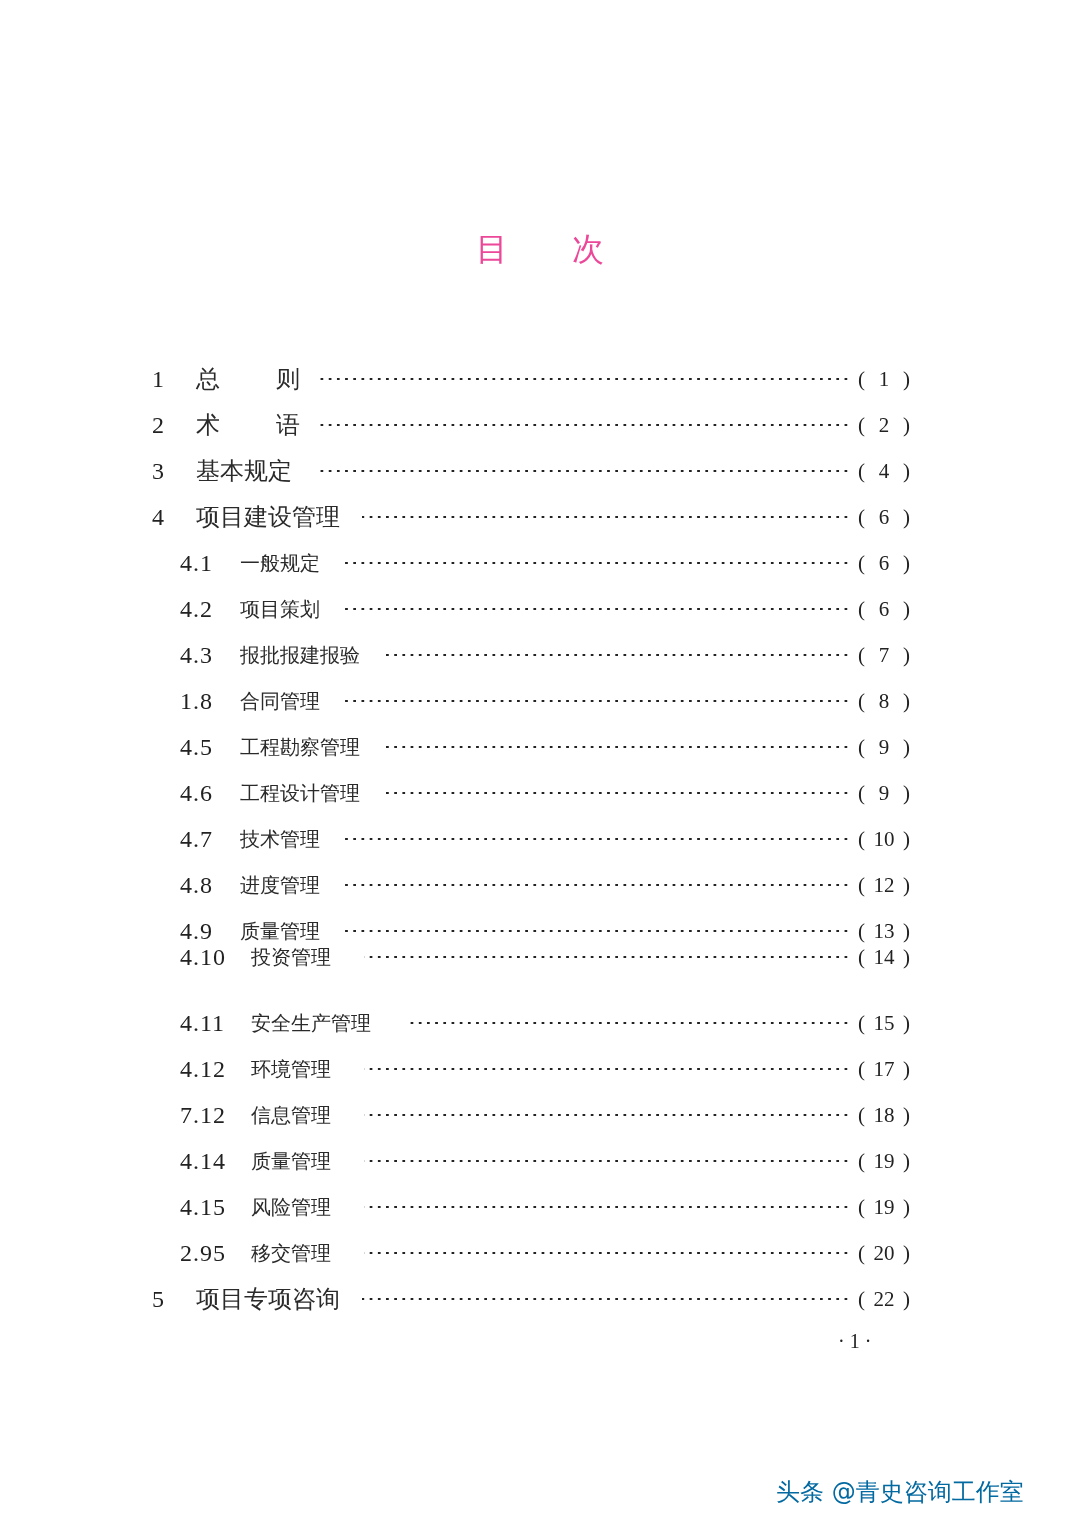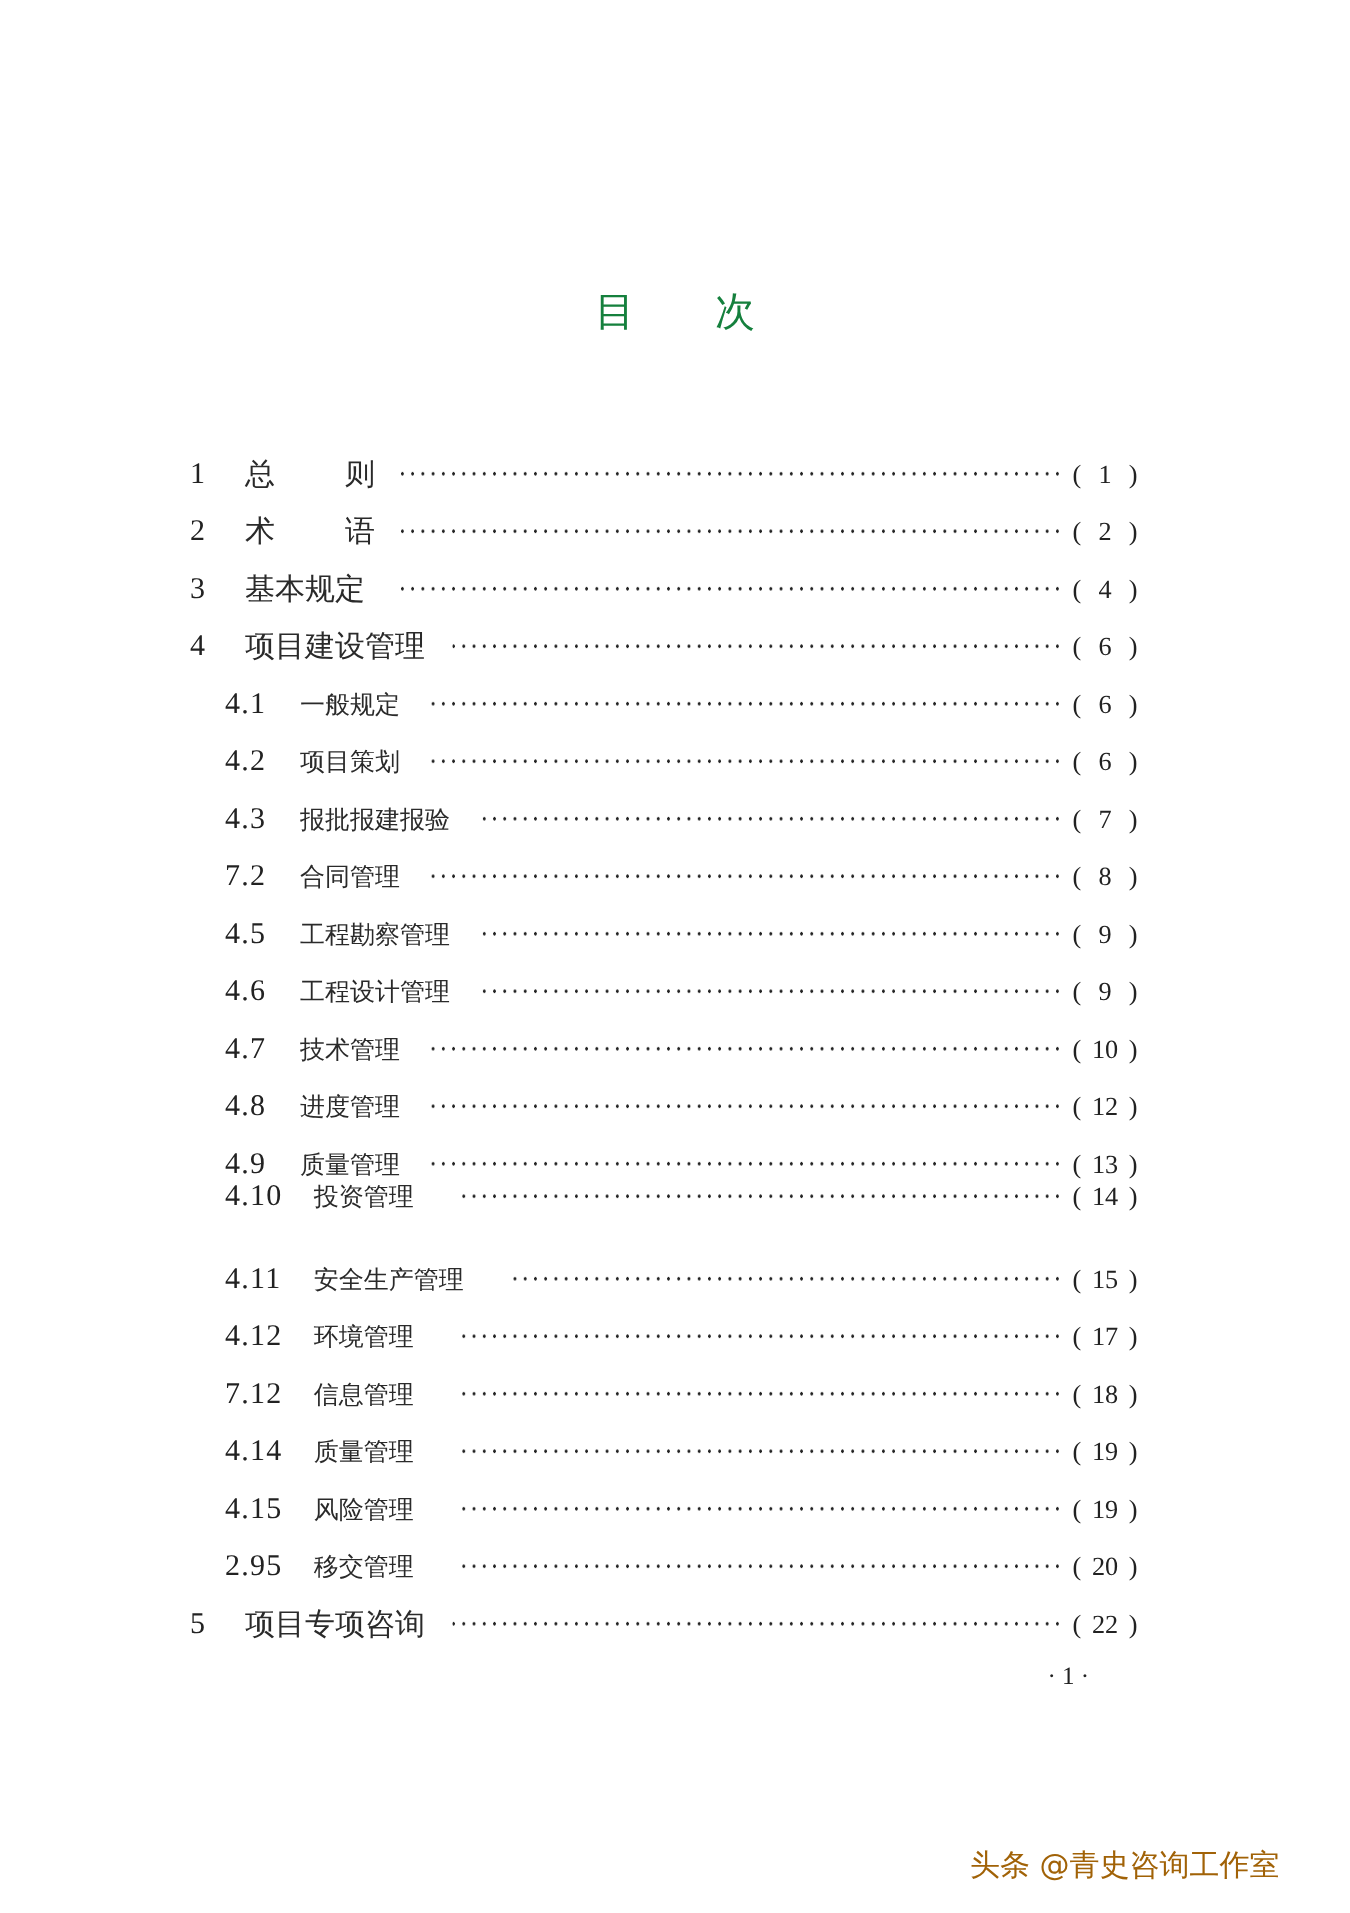--- a/index.html
+++ b/index.html
@@ -16,21 +16,21 @@
     color: #1c1c1c;
   }
   .page-title {
     position: absolute;
     top: 228px;
     left: 0;
     width: 1080px;
     text-align: center;
     font-size: 32px;
     letter-spacing: 0;
-    color: #15803d;
+    color: #ec4899;
   }
   .page-title span { display: inline-block; }
   .page-title .gap { width: 64px; }
 
   .toc {
     position: absolute;
     top: 356px;
     left: 0;
     width: 1080px;
   }
@@ -86,21 +86,21 @@
     font-family: "Liberation Serif", serif;
     font-size: 20px;
     color: #222;
   }
   .watermark-credit {
     position: absolute;
     top: 1476px;
     left: 776px;
     font-family: "DejaVu Sans", sans-serif;
     font-size: 24px;
-    color: #a16207;
+    color: #0369a1;
     text-shadow: 1px 1px 0 #ffffff, -1px -1px 0 #ffffff;
   }
 </style>
 </head>
 <body>
 
 <div class="page-title">
   <span>目</span><span class="gap"></span><span>次</span>
 </div>
 
@@ -177,21 +177,21 @@
     <span class="title">报批报建报验</span>
     <span class="leader" style="left:386px"></span>
     <span class="page">
         <span>(</span>
         <span>7</span>
         <span>)</span>
       </span>
   </div>
 
   <div class="toc-row lvl2" style="top:322px">
-    <span class="num">7.2</span>
+    <span class="num">1.8</span>
     <span class="title">合同管理</span>
     <span class="leader" style="left:340px"></span>
     <span class="page">
         <span>(</span>
         <span>8</span>
         <span>)</span>
       </span>
   </div>
 
   <div class="toc-row lvl2" style="top:368px">

